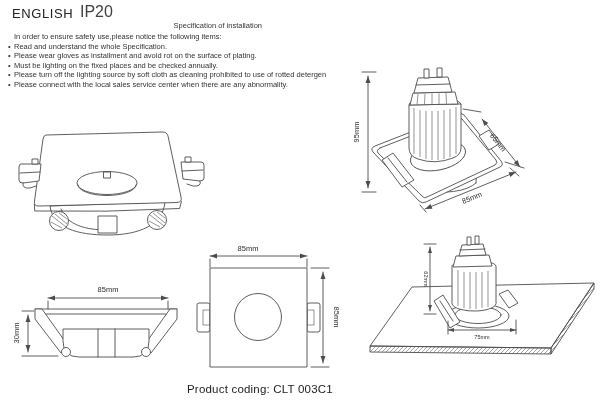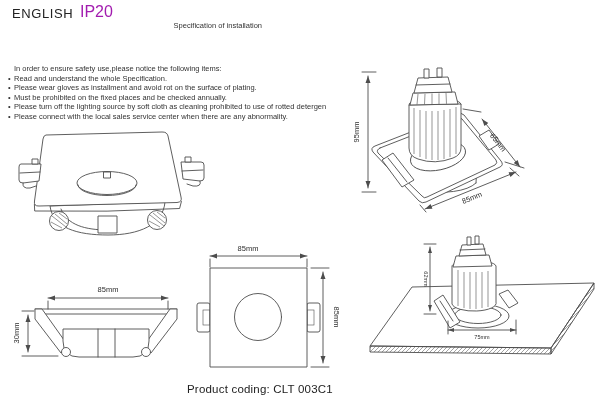--- a/index.html
+++ b/index.html
@@ -1,23 +1,23 @@
 <!DOCTYPE html>
 <html><head>
 <meta charset="utf-8">
 <style>
   html,body{margin:0;padding:0;background:#fff;}
   #page{position:relative;width:600px;height:414px;background:#fff;overflow:hidden;
         font-family:"Liberation Sans",sans-serif;color:#2e2e2e;}
   .abs{position:absolute;}
   #lang{left:12px;top:6px;font-size:13px;letter-spacing:.6px;color:#222;}
-  #ip{left:80px;top:3px;font-size:16px;color:#a21caf;}
+  #ip{left:80px;top:3px;font-size:16px;color:#404040;}
   #spec-title{left:62px;top:21px;width:200px;text-align:right;font-size:7.5px;color:#333;}
   #instructions{left:8px;top:32px;font-size:7.5px;line-height:9.6px;color:#333;white-space:nowrap;}
-  #instructions .intro{padding-left:6px;margin-top:32px;}
+  #instructions .intro{padding-left:6px;}
   .item .bullet{display:inline-block;width:6px;}
   #product-coding{left:147px;top:383px;font-size:11.5px;letter-spacing:.2px;color:#222;padding-left:40px;}
   svg{position:absolute;overflow:visible;}
   svg text{font-family:"Liberation Sans",sans-serif;fill:#2e2e2e;}
   .dim{font-size:7.5px;}
   .dimsm{font-size:5.5px;}
   .ln{stroke:#4d4d4d;stroke-width:.9;fill:none;stroke-linecap:round;stroke-linejoin:round;}
   .wh{stroke:#4d4d4d;stroke-width:.9;fill:#fff;stroke-linejoin:round;}
   .thin{stroke:#4d4d4d;stroke-width:.6;fill:none;}
 </style>
@@ -27,21 +27,21 @@
 <div id="page">
 
   <div class="abs" id="lang">ENGLISH</div>
   <div class="abs" id="ip">IP20</div>
   <div class="abs" id="spec-title">Specification of installation</div>
 
   <div class="abs" id="instructions">
     <div class="intro">In order to ensure safety use,please notice the following items:</div>
     <div class="item"><span class="bullet">•</span><span>Read and understand the whole Specification.</span></div>
     <div class="item"><span class="bullet">•</span><span>Please wear gloves as installment and avoid rot on the surface of plating.</span></div>
-    <div class="item"><span class="bullet">•</span><span>Must be prohibited on the fixed places and be checked annually.</span></div>
+    <div class="item"><span class="bullet">•</span><span>Must be lighting on the fixed places and be checked annually.</span></div>
     <div class="item"><span class="bullet">•</span><span>Please turn off the lighting source by soft cloth as cleaning prohibited to use of rotted detergen</span></div>
     <div class="item"><span class="bullet">•</span><span>Please connect with the local sales service center when there are any abnormality.</span></div>
   </div>
 
   <svg style="left:15px;top:128px" width="192" height="122" viewBox="0 0 192 122">
     <g>
       <path class="wh" d="M35,78 C38,100 62,107 93,107 C124,107 148,97 150,74 Z"></path>
       <path class="ln" d="M46,81 C52,97 70,102 93,102"></path>
       <g>
         <circle class="wh" cx="44" cy="93" r="9.5"></circle>

